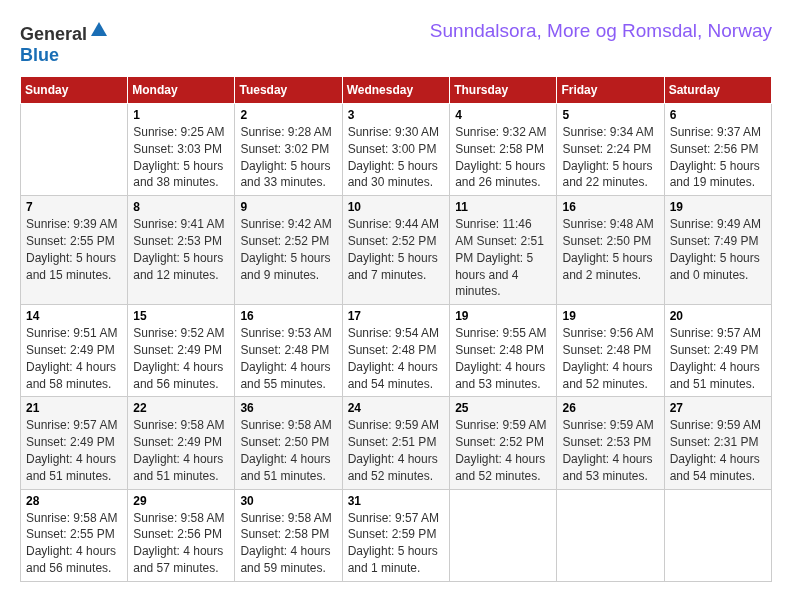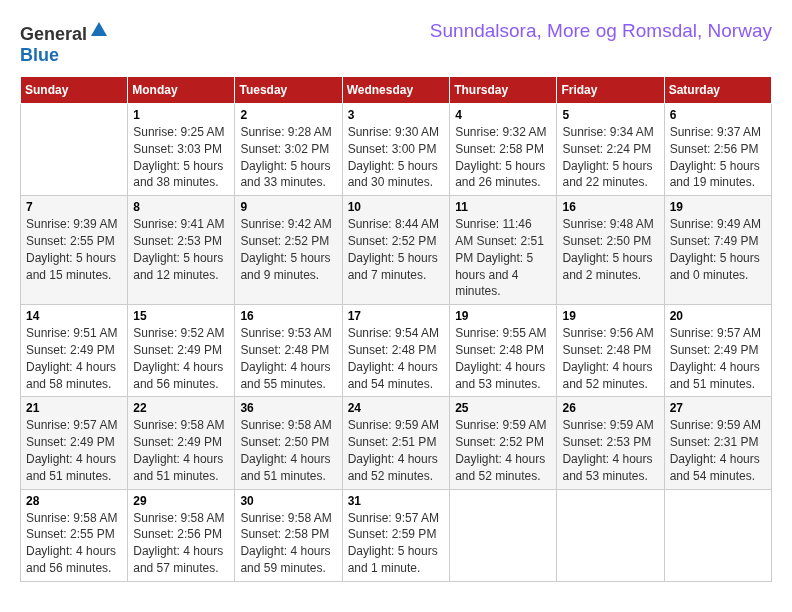--- a/index.html
+++ b/index.html
@@ -179,21 +179,21 @@
         </td>
         <td>
           <span class="day-number">9</span>
           <div class="day-info">Sunrise: 9:42 AM
 Sunset: 2:52 PM
 Daylight: 5 hours
 and 9 minutes.</div>
         </td>
         <td>
           <span class="day-number">10</span>
-          <div class="day-info">Sunrise: 8:44 AM
+          <div class="day-info">Sunrise: 9:44 AM
 Sunset: 2:52 PM
 Daylight: 5 hours
 and 7 minutes.</div>
         </td>
         <td>
           <span class="day-number">11</span>
           <div class="day-info">Sunrise: 11:46 AM
 Sunset: 2:51 PM
 Daylight: 5 hours
 and 4 minutes.</div>

